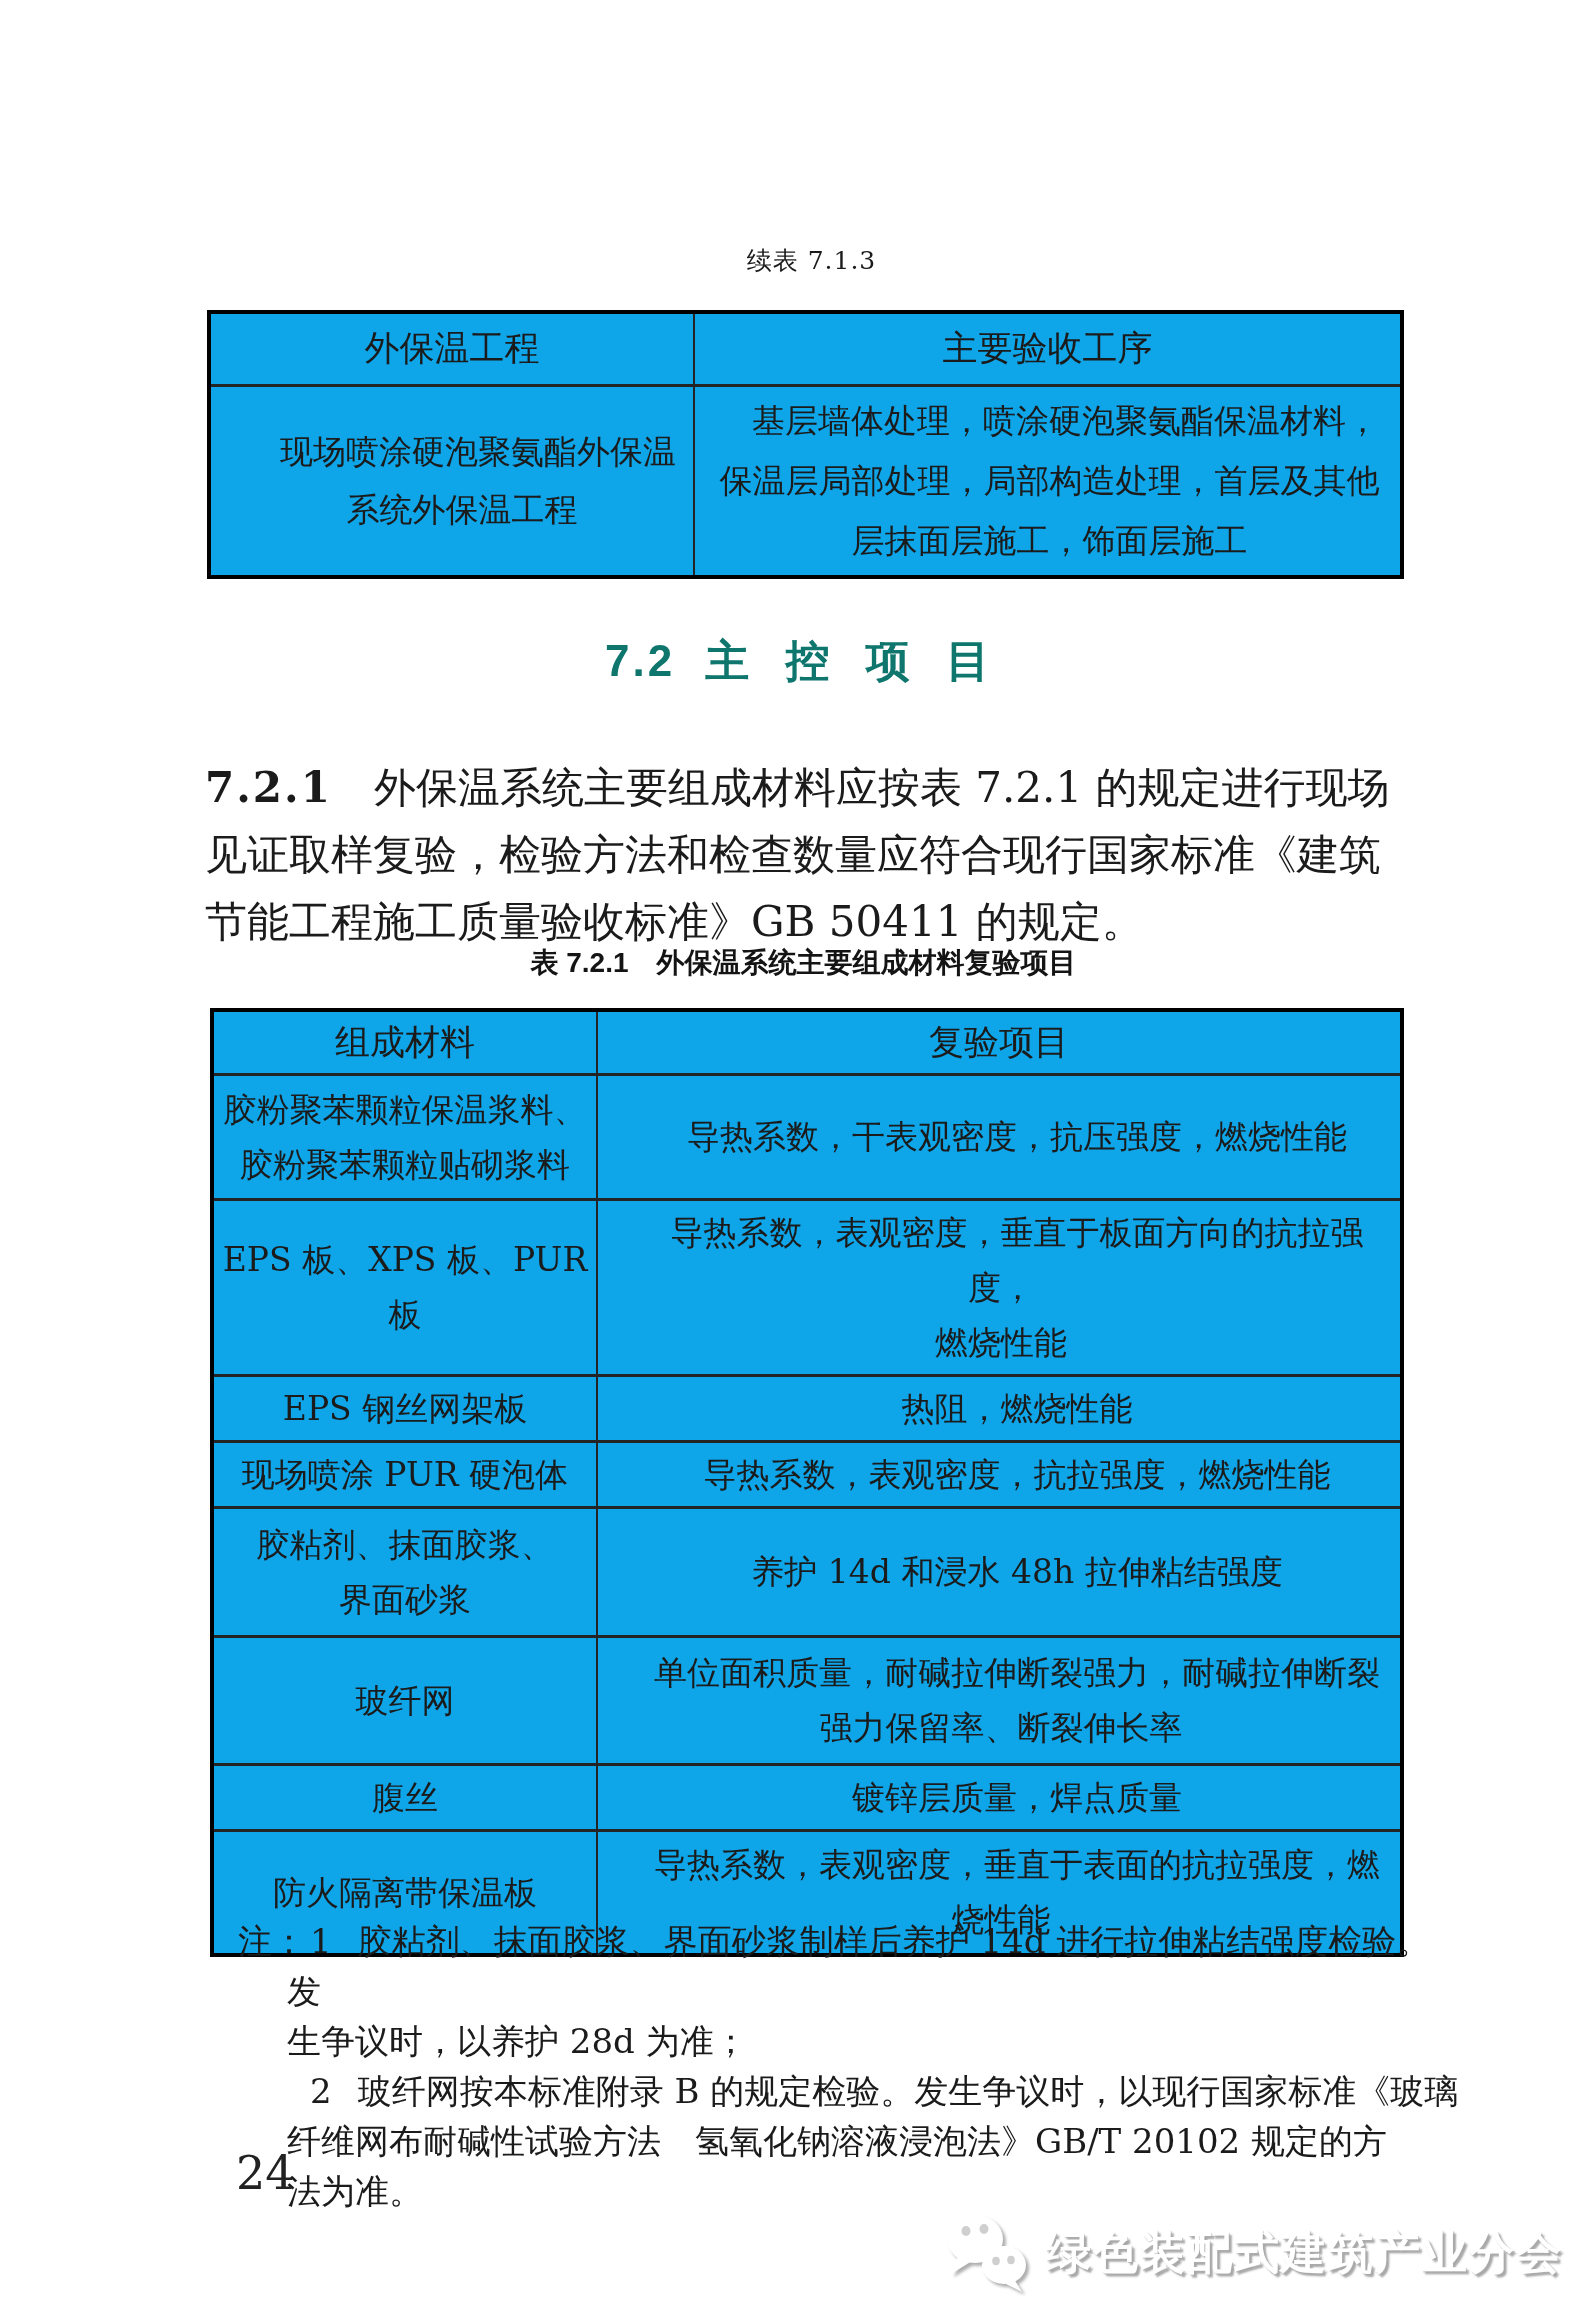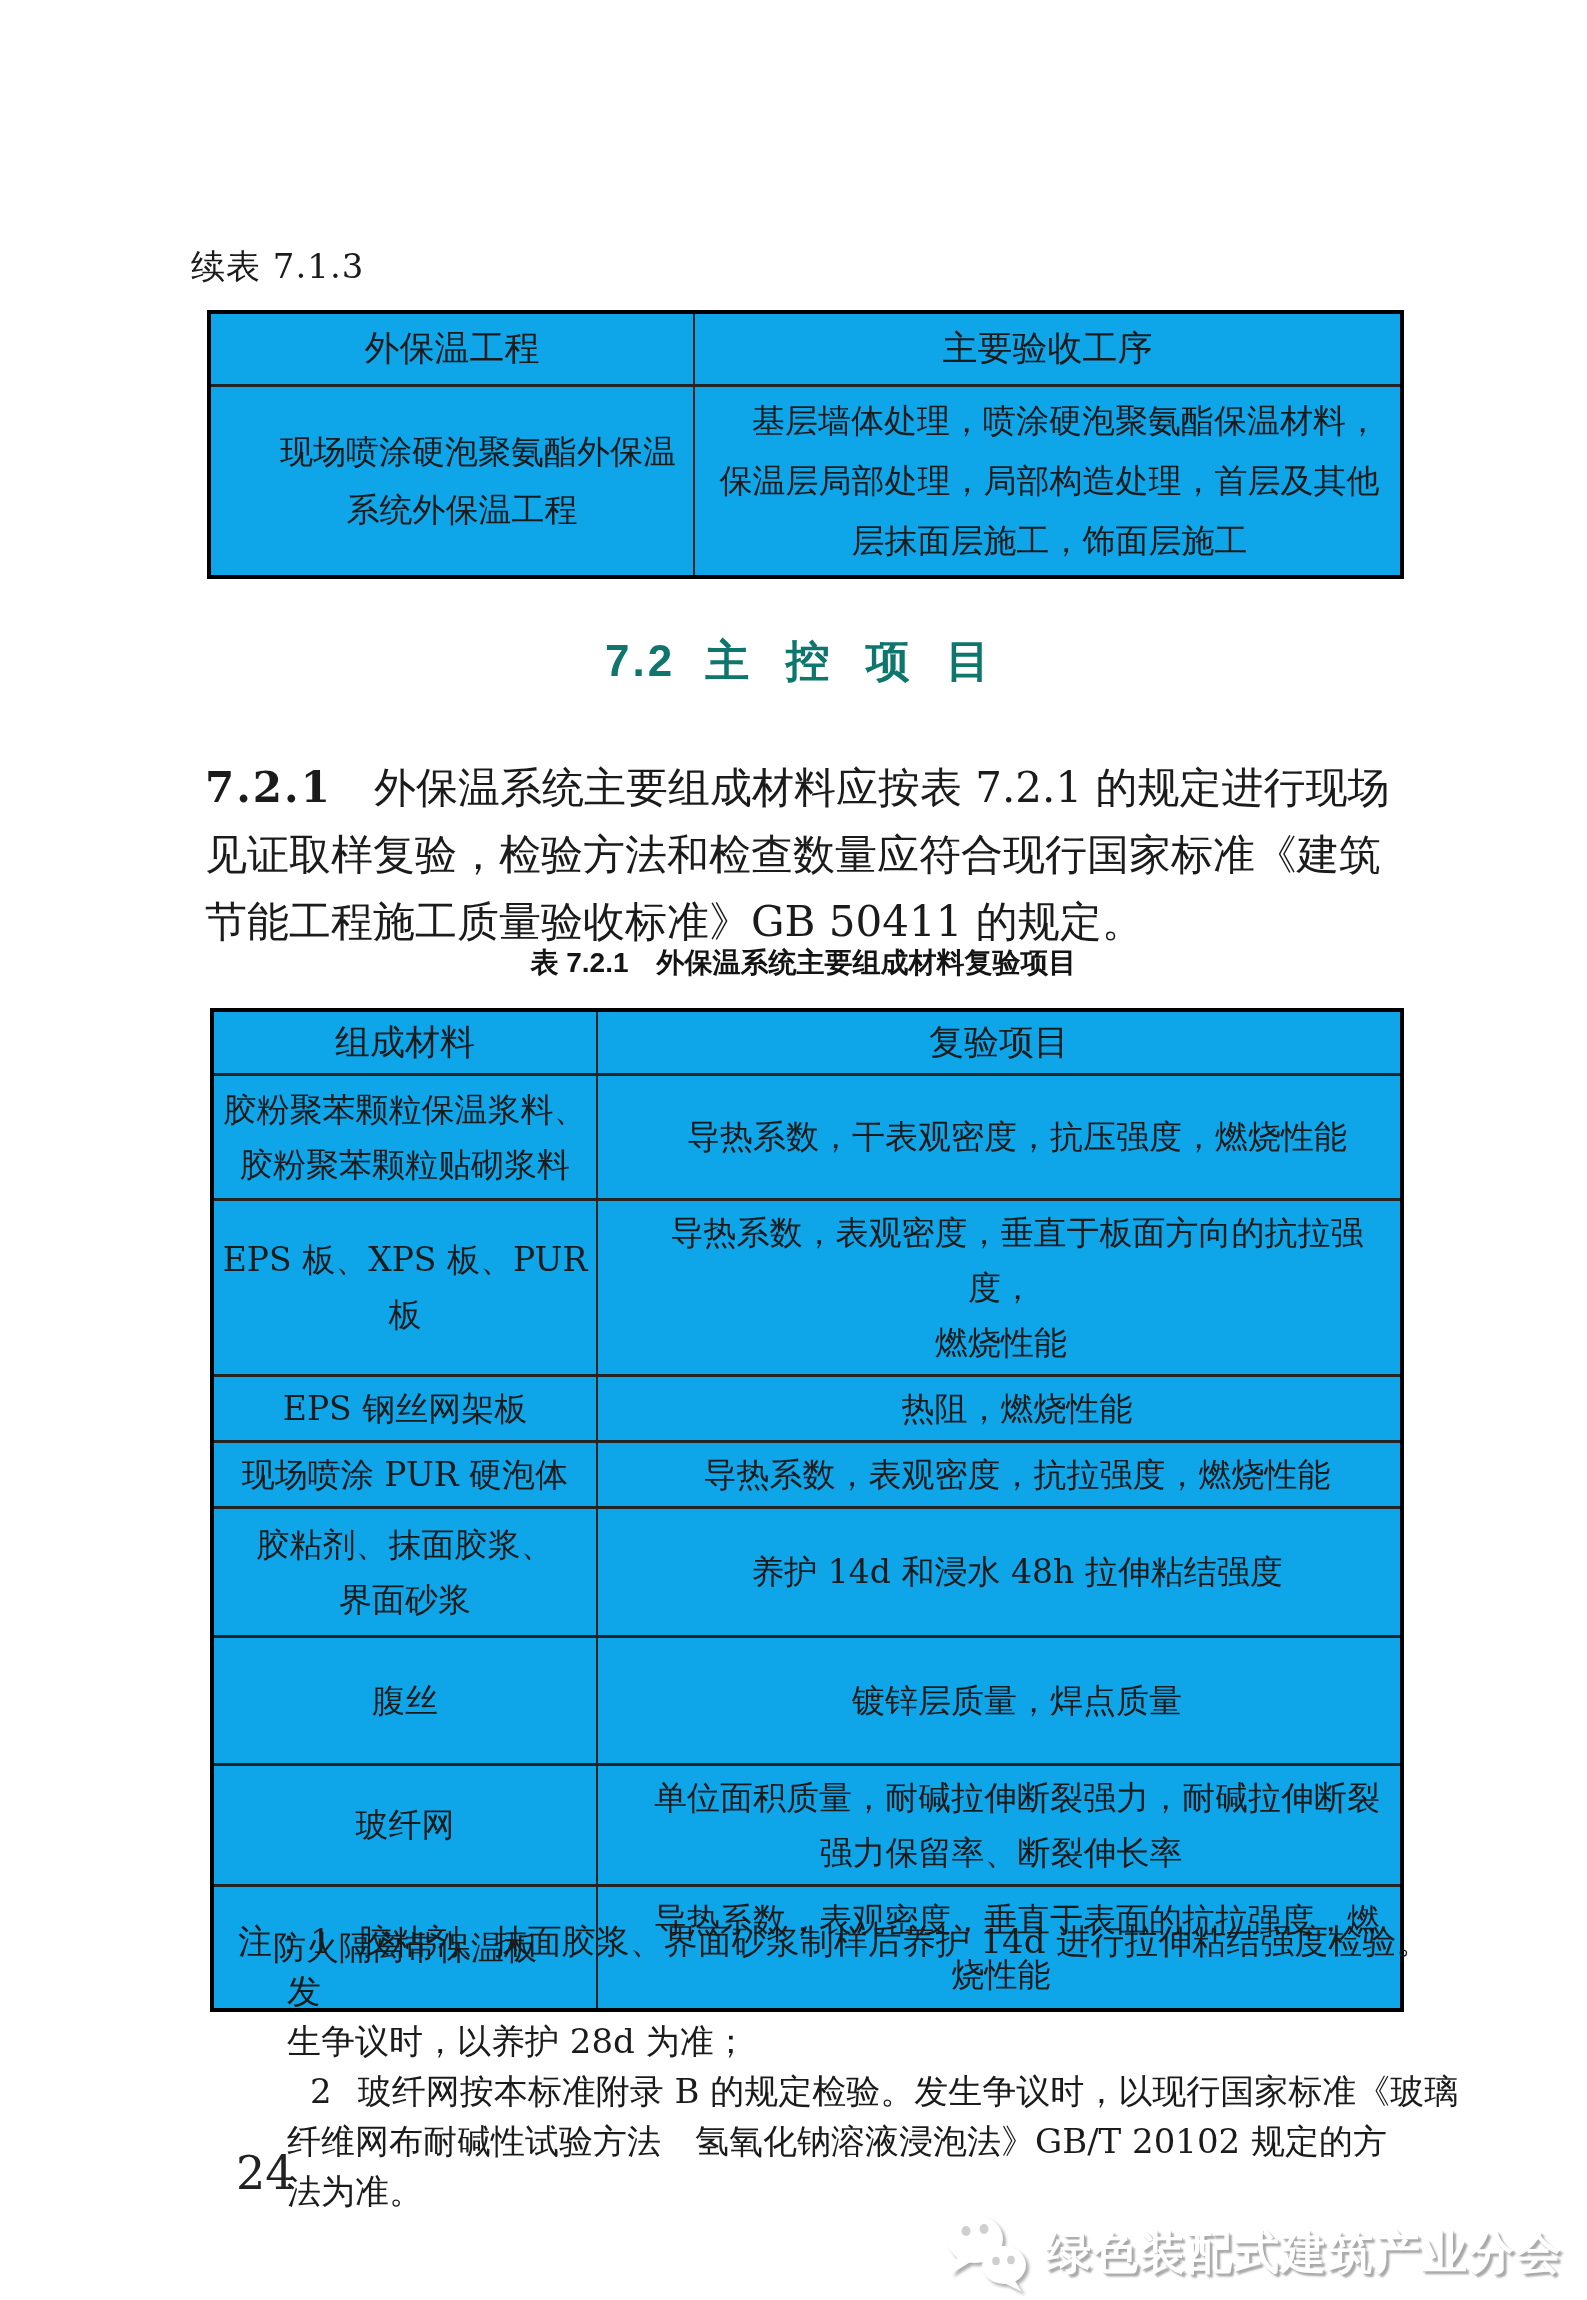--- a/index.html
+++ b/index.html
@@ -8,22 +8,22 @@
     width:1587px;height:2300px;
     margin:0 auto;
     background:#ffffff;
     color:#1b1b1b;
     font-family:"DejaVu Serif",serif;
     overflow:hidden;
   }
 
   
   .t-title{
-    position:absolute;top:244px;left:191px;width:1193px;
-    font-size:34px;letter-spacing:1px;
+    position:absolute;top:244px;left:215px;width:1193px;
+    text-align:center;font-size:25px;letter-spacing:1px;
   }
 
   
   table{
     position:absolute;
     border-collapse:collapse;table-layout:fixed;
     background:#0ea5e9;
     border:4px solid #000000;
   }
   th,td{
@@ -188,27 +188,27 @@
       <tr>
         <td class="cell-c">现场喷涂 PUR 硬泡体</td>
         <td class="cell-p">导热系数，表观密度，抗拉强度，燃烧性能</td>
       </tr>
       <tr>
         <td class="cell-c">胶粘剂、抹面胶浆、
 界面砂浆</td>
         <td class="cell-p">养护 14d 和浸水 48h 拉伸粘结强度</td>
       </tr>
       <tr>
-        <td class="cell-c">腹丝</td>
-        <td class="cell-p">镀锌层质量，焊点质量</td>
-      </tr>
-      <tr>
         <td class="cell-c">玻纤网</td>
         <td class="cell-p">单位面积质量，耐碱拉伸断裂强力，耐碱拉伸断裂
 强力保留率、断裂伸长率</td>
+      </tr>
+      <tr>
+        <td class="cell-c">腹丝</td>
+        <td class="cell-p">镀锌层质量，焊点质量</td>
       </tr>
       <tr>
         <td class="cell-c">防火隔离带保温板</td>
         <td class="cell-p">导热系数，表观密度，垂直于表面的抗拉强度，燃
 烧性能</td>
       </tr>
     </tbody>
   </table>
 
   <div class="notes">

